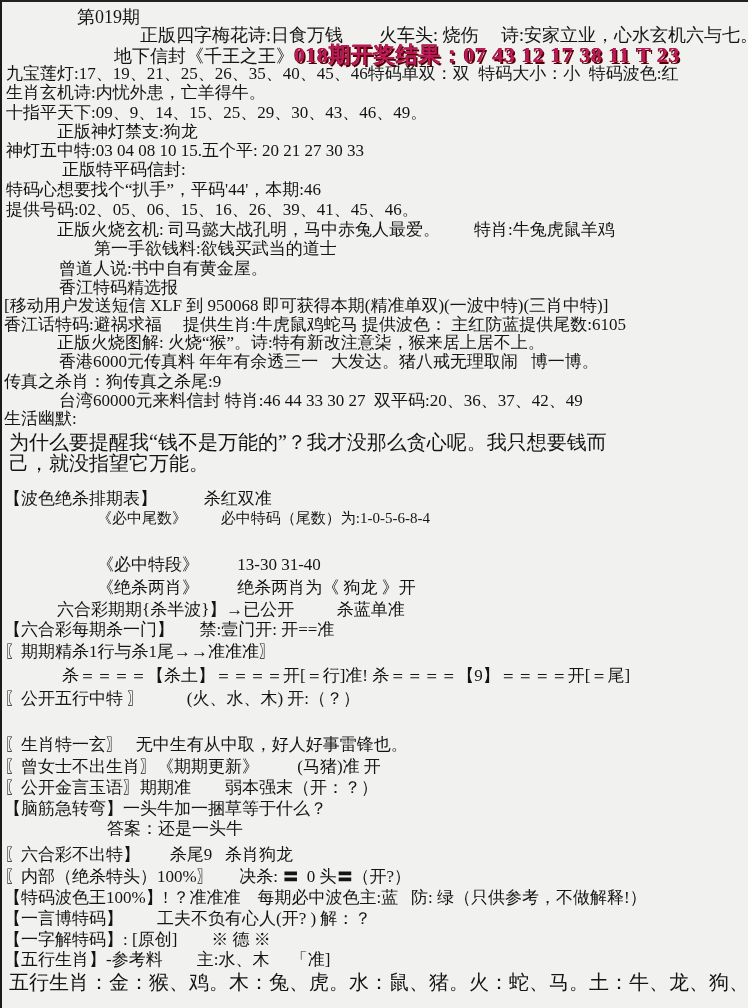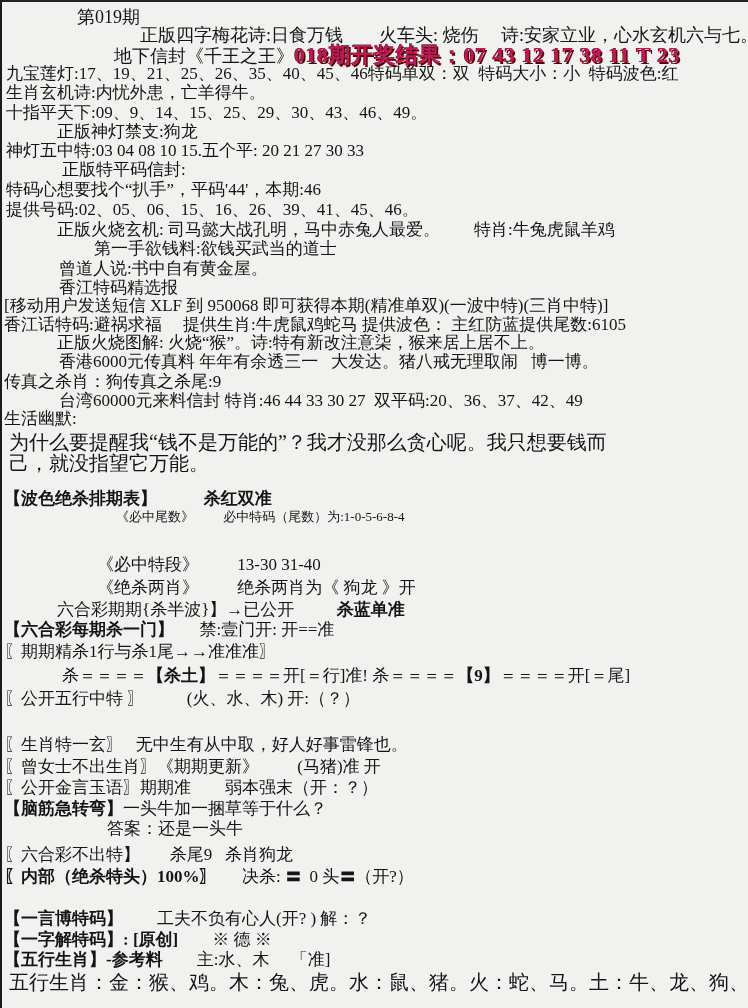--- a/index.html
+++ b/index.html
@@ -16,21 +16,21 @@
     font-family:"Liberation Serif","DejaVu Serif",serif;
     color:#141414;
   }
   .line{
     position:absolute;
     white-space:pre;
     font-size:17px;
     line-height:1.15;
   }
   .line span{vertical-align:baseline;}
-  .b{font-weight:bold;}
+  .b{font-weight:normal;}
   .r{
     font-weight:bold;
     font-size:22px;
     letter-spacing:.5px;
     text-shadow:1.5px 1.5px 0 #550000, -0.5px -0.5px 0 #550000;
   }
   .hv{font-weight:bold;letter-spacing:-1px;}
 </style>
 </head>
 <body>
@@ -54,32 +54,33 @@
     <div class="line" style="left: 2px; top: 294px; font-size: 17px;"><span>[移动用户发送短信 XLF 到 950068 即可获得本期(精准单双)(一波中特)(三肖中特)]</span></div>
     <div class="line" style="left: 2px; top: 313px; font-size: 17px;"><span>香江话特码:避祸求福     提供生肖:牛虎鼠鸡蛇马 提供波色： 主红防蓝提供尾数:6105</span></div>
     <div class="line" style="left: 55px; top: 331px; font-size: 17px;"><span>正版火烧图解: 火烧“猴”。诗:特有新改注意柒，猴来居上居不上。</span></div>
     <div class="line" style="left: 57px; top: 350px; font-size: 17px;"><span>香港6000元传真料 年年有余透三一   大发达。猪八戒无理取闹   博一博。</span></div>
     <div class="line" style="left: 2px; top: 370px; font-size: 17px;"><span>传真之杀肖：狗传真之杀尾:9</span></div>
     <div class="line" style="left: 57px; top: 389px; font-size: 17px;"><span>台湾60000元来料信封 特肖:46 44 33 30 27  双平码:20、36、37、42、49</span></div>
     <div class="line" style="left: 2px; top: 407px; font-size: 17px;"><span>生活幽默:</span></div>
     <div class="line" style="left: 7px; top: 429px; font-size: 20px;"><span>为什么要提醒我“钱不是万能的”？我才没那么贪心呢。我只想要钱而</span></div>
     <div class="line" style="left: 7px; top: 450px; font-size: 20px;"><span>己，就没指望它万能。</span></div>
     <div class="line" style="left: 2px; top: 487px; font-size: 17px;"><span class="b">【波色绝杀排期表】</span><span>           </span><span class="b">杀红双准</span></div>
-    <div class="line" style="left: 95px; top: 508px; font-size: 13px; margin-left: 19px;"><span>《必中尾数》</span><span>         </span><span>必中特码（尾数）为:1-0-5-6-8-4</span></div>
+    <div class="line" style="left: 95px; top: 508px; font-size: 15px;"><span>《必中尾数》</span><span>         </span><span>必中特码（尾数）为:1-0-5-6-8-4</span></div>
     <div class="line" style="left: 95px; top: 553px; font-size: 17px;"><span>《必中特段》</span><span>         </span><span>13-30 31-40</span></div>
     <div class="line" style="left: 95px; top: 576px; font-size: 17px;"><span>《绝杀两肖》</span><span>         </span><span>绝杀两肖为《 狗龙 》开</span></div>
     <div class="line" style="left: 55px; top: 598px; font-size: 17px;"><span>六合彩期期{杀半波}】→已公开</span><span>          </span><span class="b">杀蓝单准</span></div>
     <div class="line" style="left: 2px; top: 618px; font-size: 17px;"><span class="b">【六合彩每期杀一门】</span><span>      禁:壹门开: 开==准</span></div>
     <div class="line" style="left: 2px; top: 640px; font-size: 17px;"><span>〖期期精杀1行与杀1尾→→准准准〗</span></div>
     <div class="line" style="left: 60px; top: 664px; font-size: 17px;"><span>杀＝＝＝＝</span><span class="b">【杀土】</span><span>＝＝＝＝开[＝行]准! 杀＝＝＝＝</span><span class="b">【9】</span><span>＝＝＝＝开[＝尾]</span></div>
     <div class="line" style="left: 2px; top: 687px; font-size: 17px;"><span>〖公开五行中特 〗</span><span>          </span><span>(火、水、木) 开:（？）</span></div>
     <div class="line" style="left: 2px; top: 733px; font-size: 17px;"><span>〖生肖特一玄〗   无中生有从中取，好人好事雷锋也。</span></div>
     <div class="line" style="left: 2px; top: 755px; font-size: 17px;"><span>〖曾女士不出生肖〗《期期更新》</span><span>         </span><span>(马猪)准 开</span></div>
     <div class="line" style="left: 2px; top: 776px; font-size: 17px;"><span>〖公开金言玉语〗期期准</span><span>        </span><span>弱本强末（开：？）</span></div>
     <div class="line" style="left: 2px; top: 797px; font-size: 17px;"><span class="b">【脑筋急转弯】</span><span>一头牛加一捆草等于什么？</span></div>
     <div class="line" style="left: 105px; top: 817px; font-size: 17px;"><span>答案：还是一头牛</span></div>
     <div class="line" style="left: 2px; top: 843px; font-size: 17px;"><span>〖六合彩不出特】</span><span>       </span><span>杀尾9   杀肖狗龙</span></div>
     <div class="line" style="left: 2px; top: 865px; font-size: 17px;"><span class="b">〖内部（绝杀特头）100%〗</span><span>      决杀: </span><span class="hv">〓</span><span>  0 头</span><span class="hv">〓</span><span>（开?）</span></div>
+    <div class="line" style="left: 2px; top: 886px; font-size: 17px;"><span class="b">【特码波色王100%】</span><span>! ？</span><span class="b">准准准</span><span>    每期必中波色主:蓝   防: 绿（只供参考，不做解释!）</span></div>
     <div class="line" style="left: 2px; top: 907px; font-size: 17px;"><span class="b">【一言博特码】</span><span>        工夫不负有心人(开? ) 解：？</span></div>
     <div class="line" style="left: 2px; top: 928px; font-size: 17px;"><span class="b">【一字解特码】: [原创]</span><span>        ※ 德 ※</span></div>
     <div class="line" style="left: 2px; top: 948px; font-size: 17px;"><span class="b">【五行生肖】-参考料</span><span>        主:水、木     「准]</span></div>
     <div class="line" style="left: 7px; top: 969px; font-size: 20px;"><span>五行生肖：金：猴、鸡。木：兔、虎。水：鼠、猪。火：蛇、马。土：牛、龙、狗、羊。</span></div>
   </div>
 
 </body></html>

